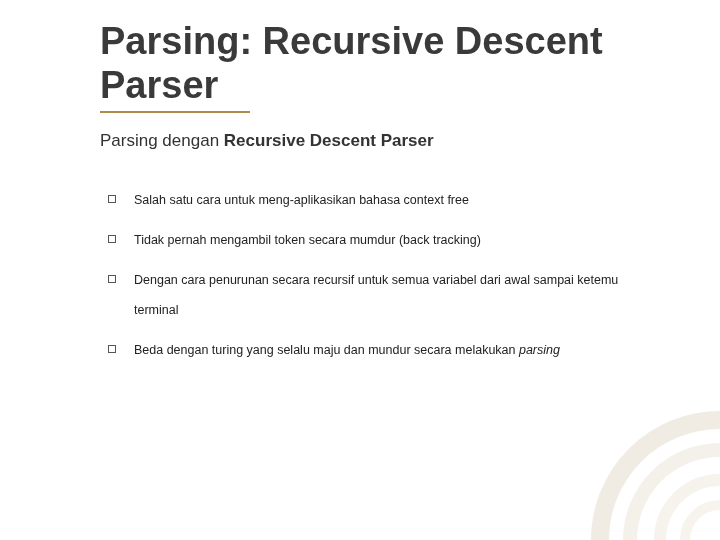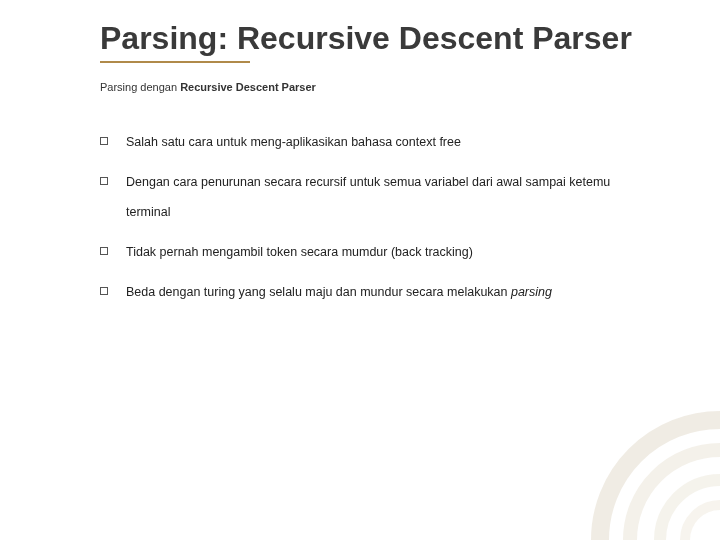--- a/index.html
+++ b/index.html
@@ -13,44 +13,44 @@
     overflow: hidden;
   }
   .slide {
     width: 720px;
     height: 540px;
     position: relative;
     box-sizing: border-box;
     padding: 20px 80px 20px 100px;
   }
   .title {
-    font-size: 32px;
+    font-size: 38px;
     font-weight: bold;
     color: #3a3a3a;
     line-height: 1.15;
     margin: 0 0 4px 0;
   }
   .title-underline {
     height: 2px;
     width: 150px;
     background: #b08a4a;
     margin-bottom: 18px;
   }
   .subtitle {
-    font-size: 11px;
+    font-size: 17px;
     color: #333;
     margin-bottom: 34px;
   }
   .subtitle .em {
     font-weight: bold;
   }
   ul.bullets {
     list-style: none;
     padding: 0;
-    margin: 0;
+    margin: 8px;
   }
   ul.bullets li {
     position: relative;
     padding-left: 26px;
     font-size: 12.5px;
     color: #222;
     line-height: 2.4;
     margin-bottom: 10px;
   }
   ul.bullets li .box {
@@ -86,25 +86,25 @@
     <span>Parsing dengan </span><span class="em">Recursive Descent Parser</span>
   </div>
 
   <ul class="bullets">
     <li>
       <span class="box"></span>
       <span>Salah satu cara untuk meng-aplikasikan bahasa context free</span>
     </li>
     <li>
       <span class="box"></span>
-      <span>Dengan cara penurunan secara recursif untuk semua variabel dari awal sampai ketemu terminal</span>
+      <span>Tidak pernah mengambil token secara mumdur (back tracking)</span>
     </li>
     <li>
       <span class="box"></span>
-      <span>Tidak pernah mengambil token secara mumdur (back tracking)</span>
+      <span>Dengan cara penurunan secara recursif untuk semua variabel dari awal sampai ketemu terminal</span>
     </li>
     <li>
       <span class="box"></span>
       <span>Beda dengan turing yang selalu maju dan mundur secara melakukan </span><span class="italic">parsing</span>
     </li>
   </ul>
 
   <svg class="deco" viewBox="0 0 160 160">
     <circle cx="160" cy="160" r="120" fill="none" stroke="#e6e0d2" stroke-width="18" opacity="0.6"></circle>
     <circle cx="160" cy="160" r="90" fill="none" stroke="#e9e3d5" stroke-width="14" opacity="0.5"></circle>

